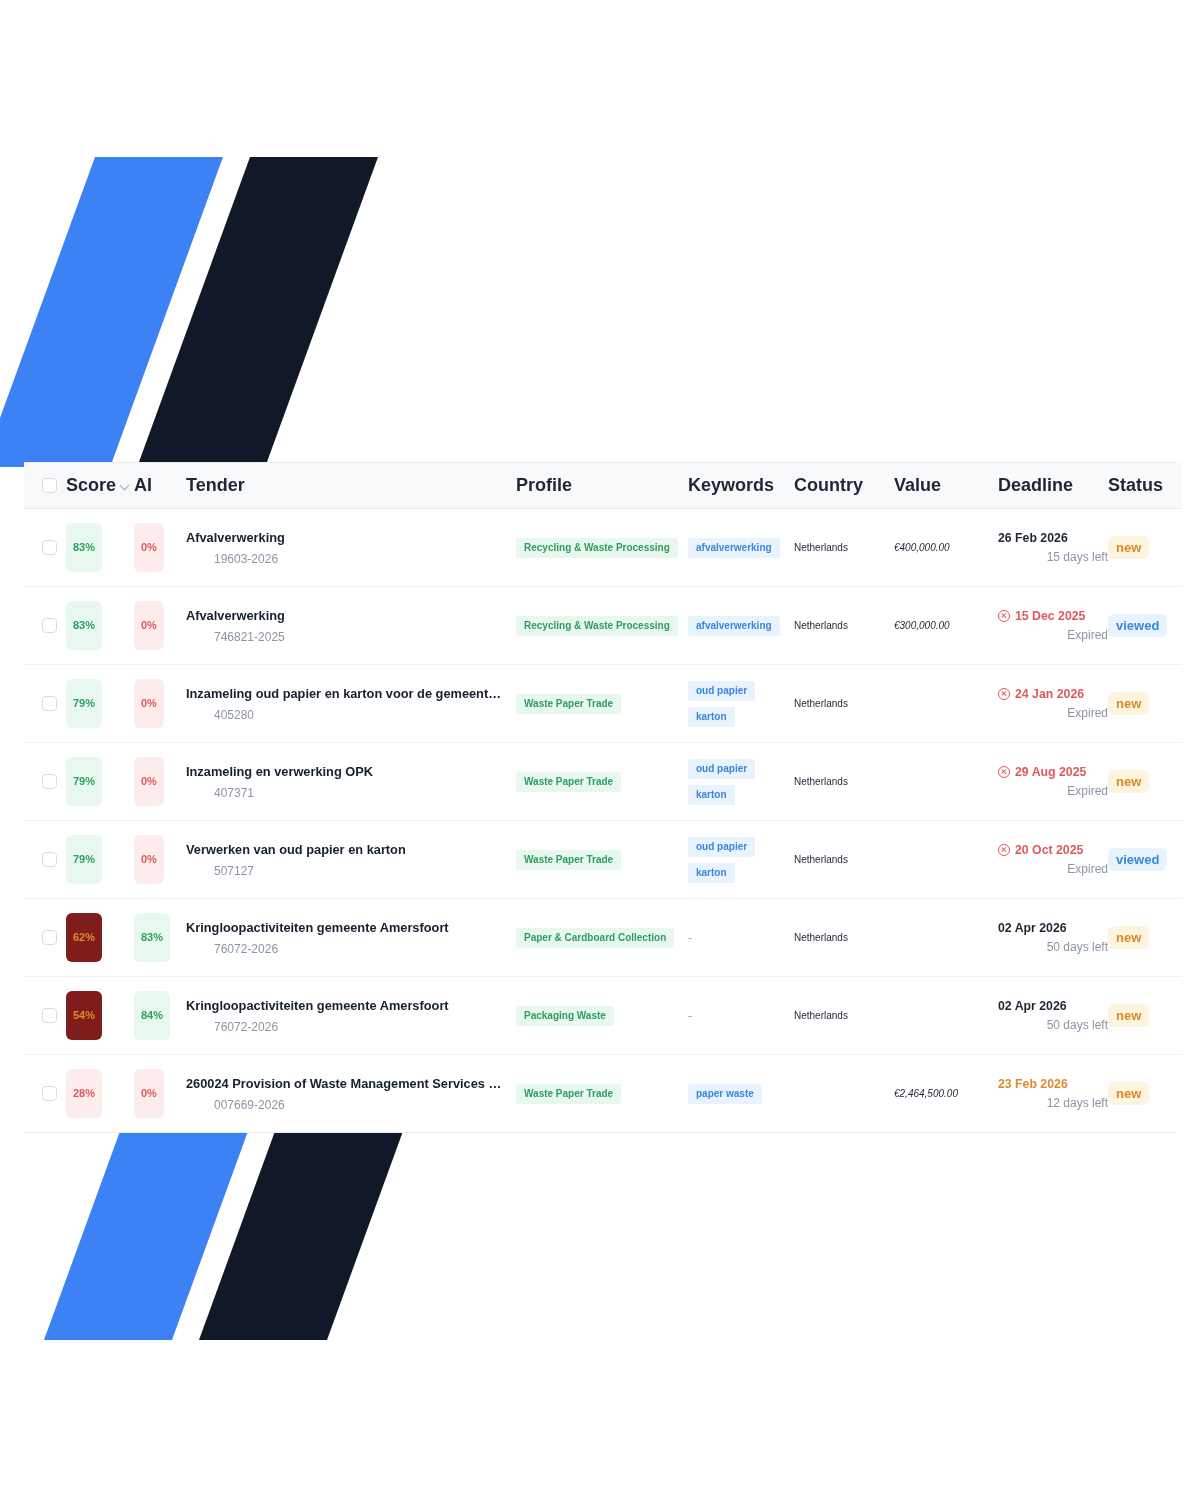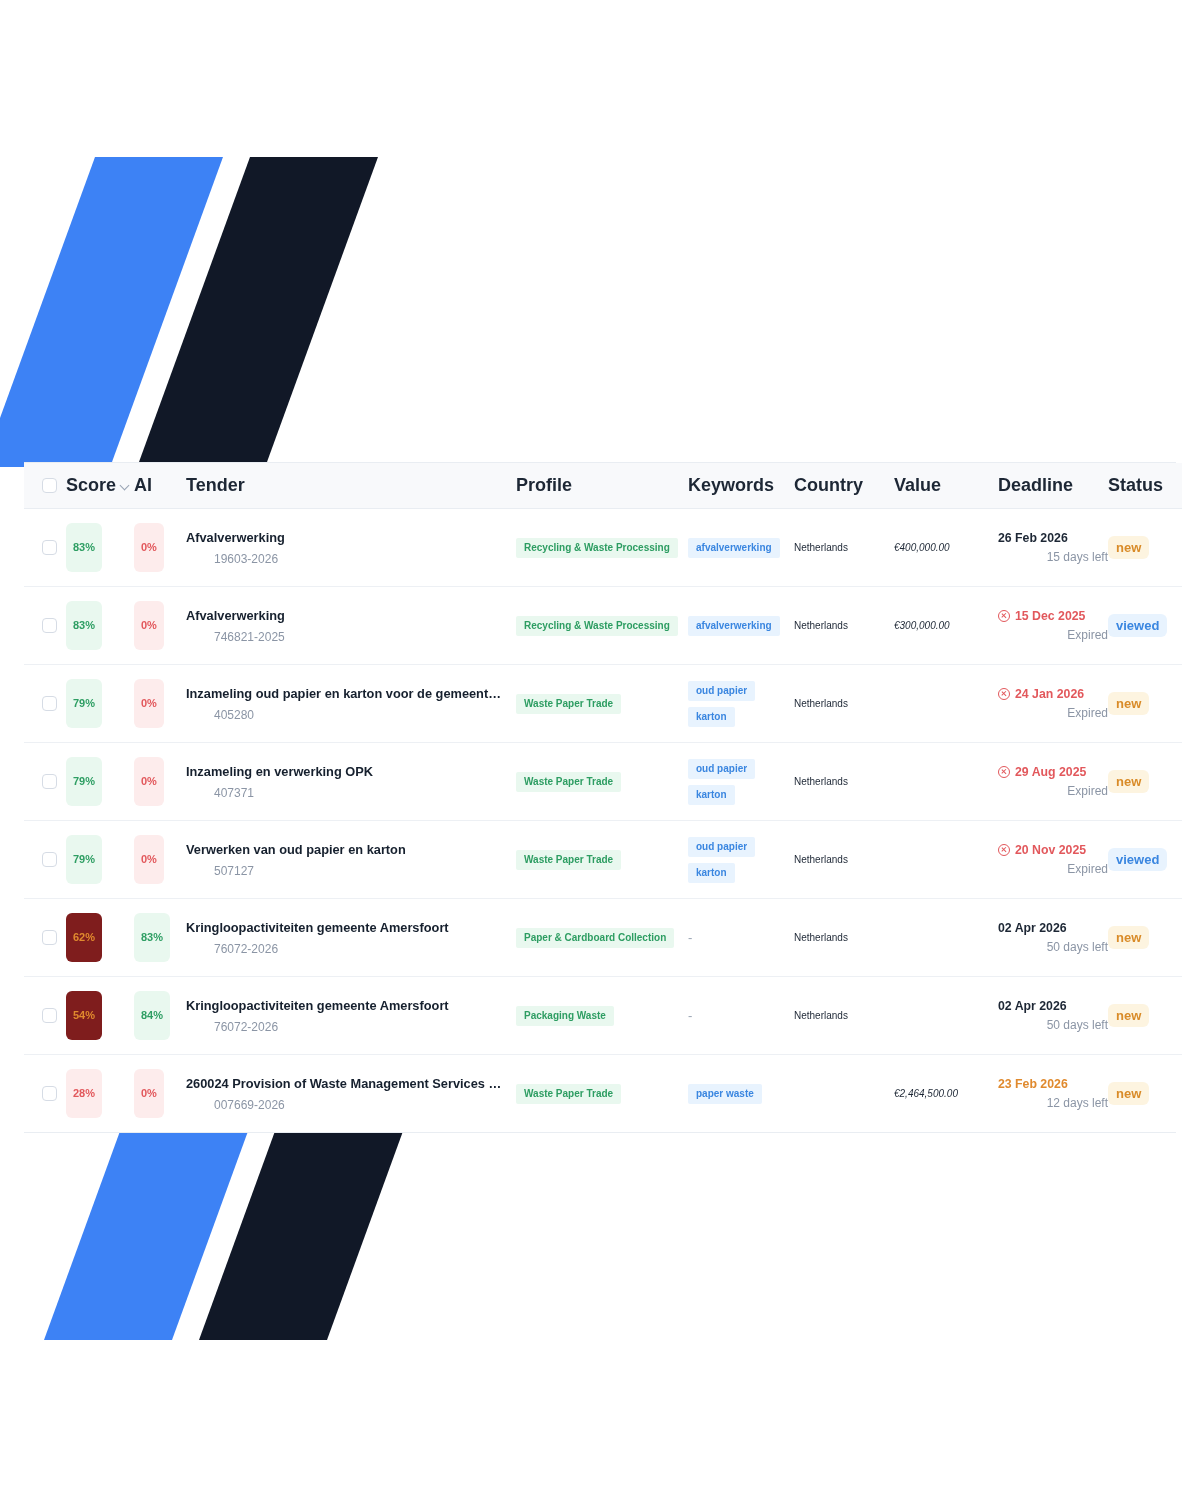--- a/index.html
+++ b/index.html
@@ -375,21 +375,21 @@
               <div class="kw-stack">
                 <span class="tag tag-keyword">oud papier</span>
                 <span class="tag tag-keyword">karton</span>
               </div>
             </td>
             <td class="country">Netherlands</td>
             <td class="value"></td>
             <td>
               <div class="deadline-main expired">
                 <span class="x-circle"></span>
-                <span>20 Nov 2025</span>
+                <span>20 Oct 2025</span>
               </div>
               <div class="deadline-sub">Expired</div>
             </td>
             <td><span class="status status-viewed">viewed</span></td>
           </tr>
           <tr>
             <td class="col-check">
               <span class="cbx"></span>
             </td>
             <td><span class="pill pill-amber">62%</span></td>

